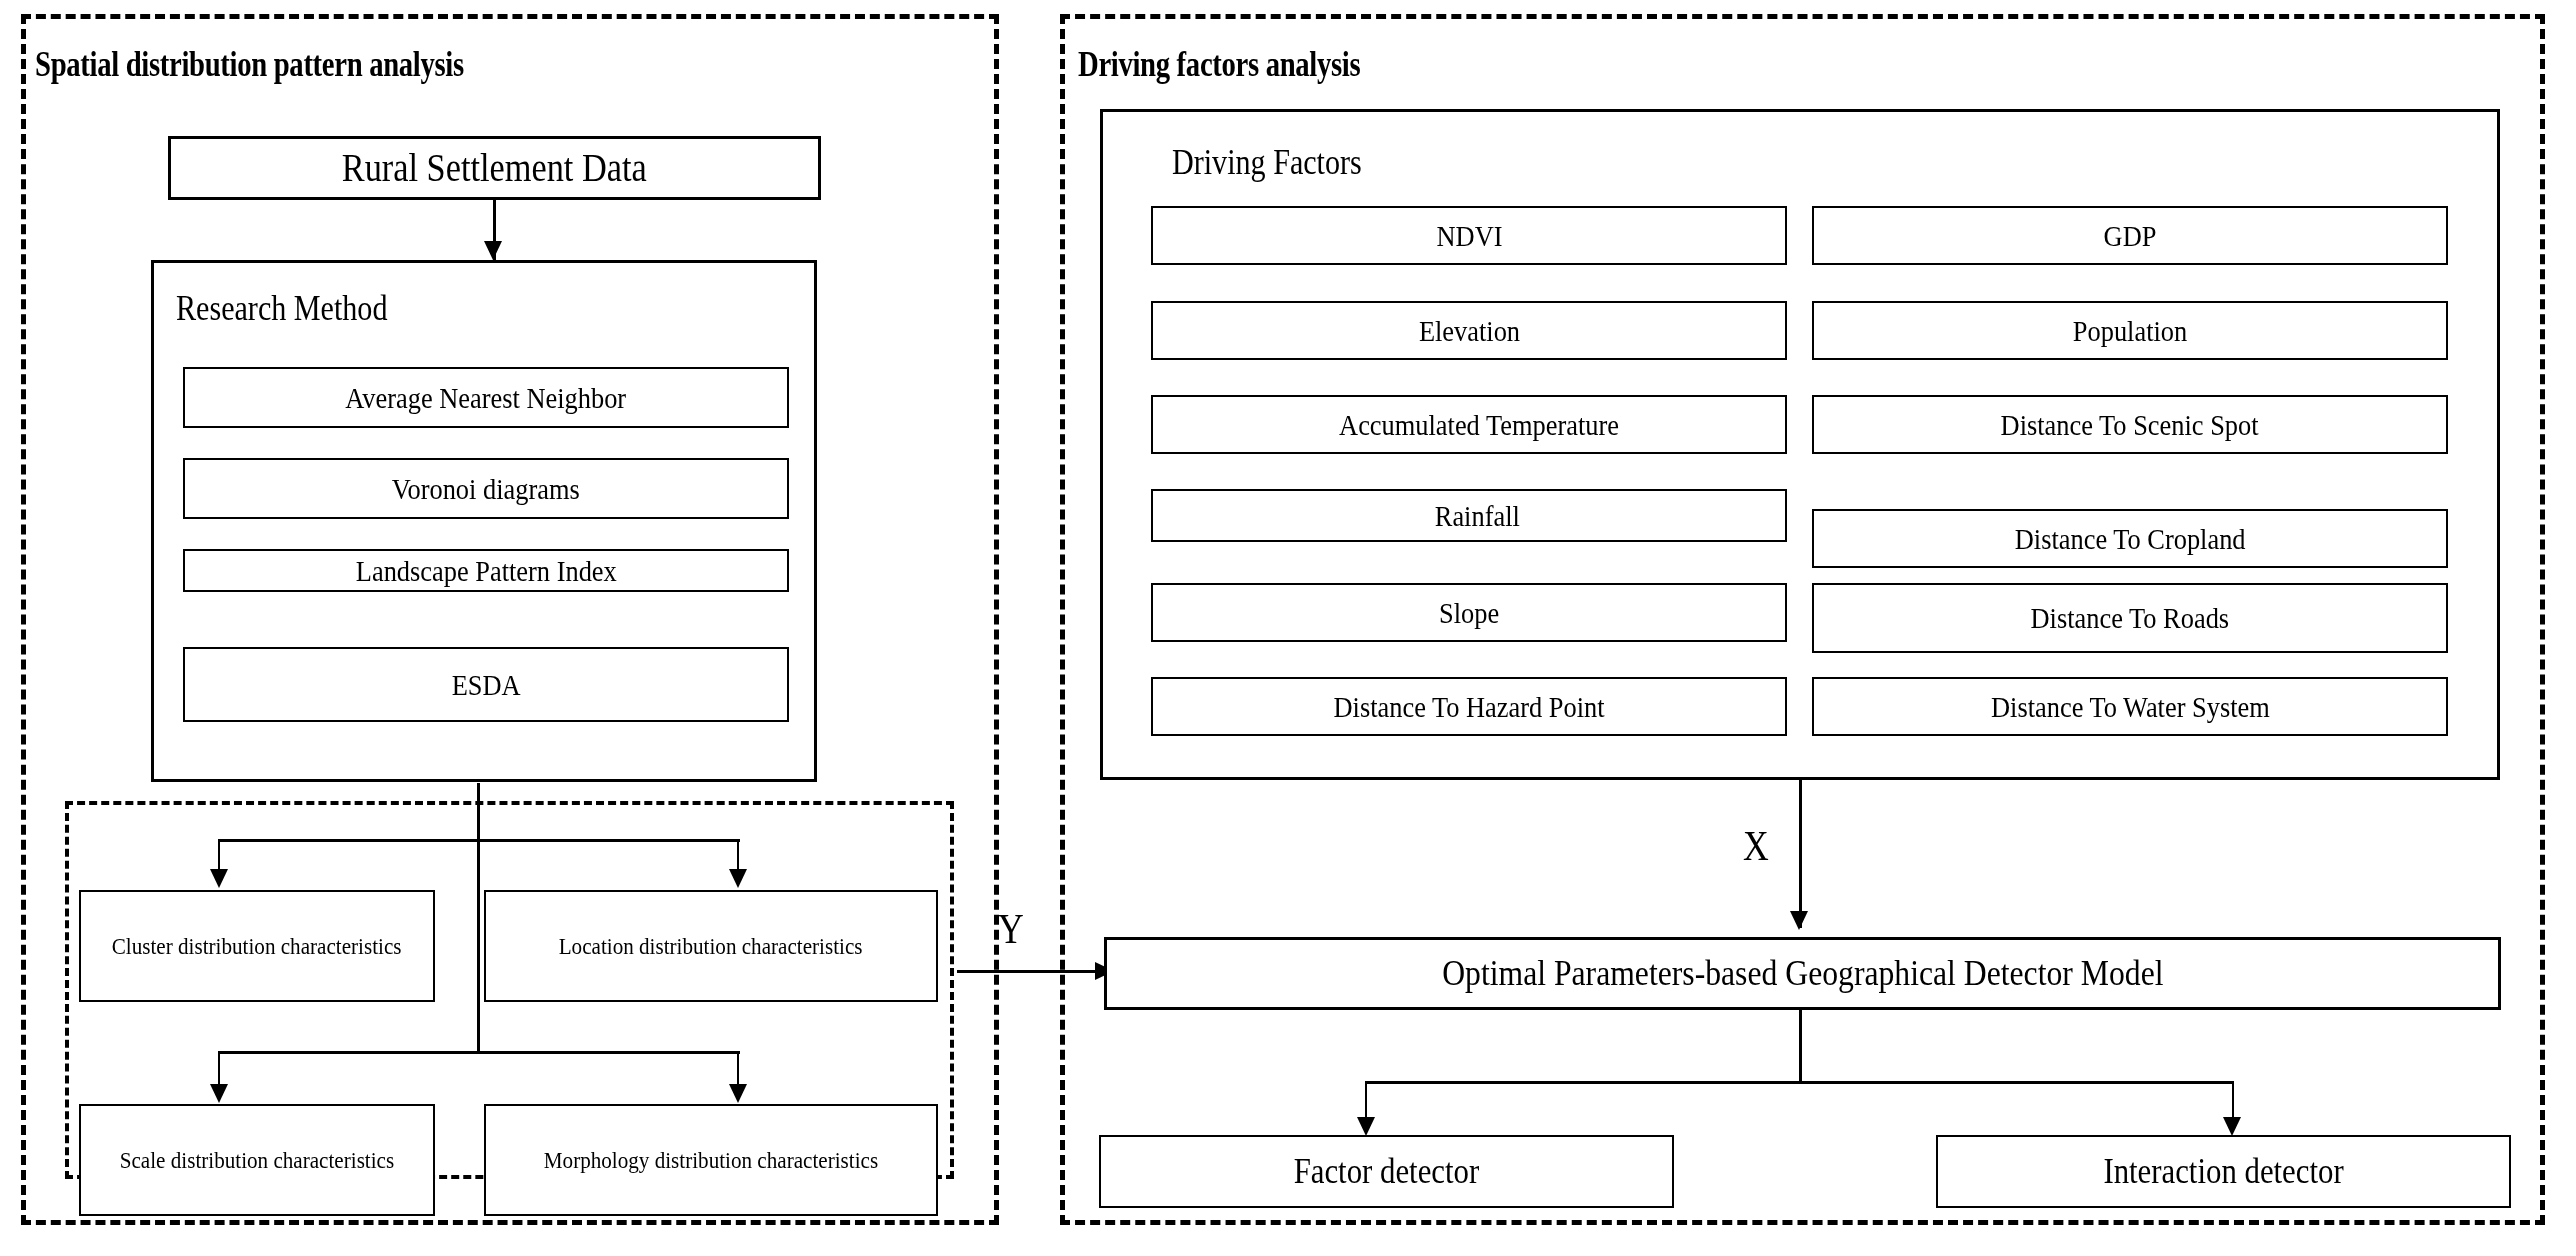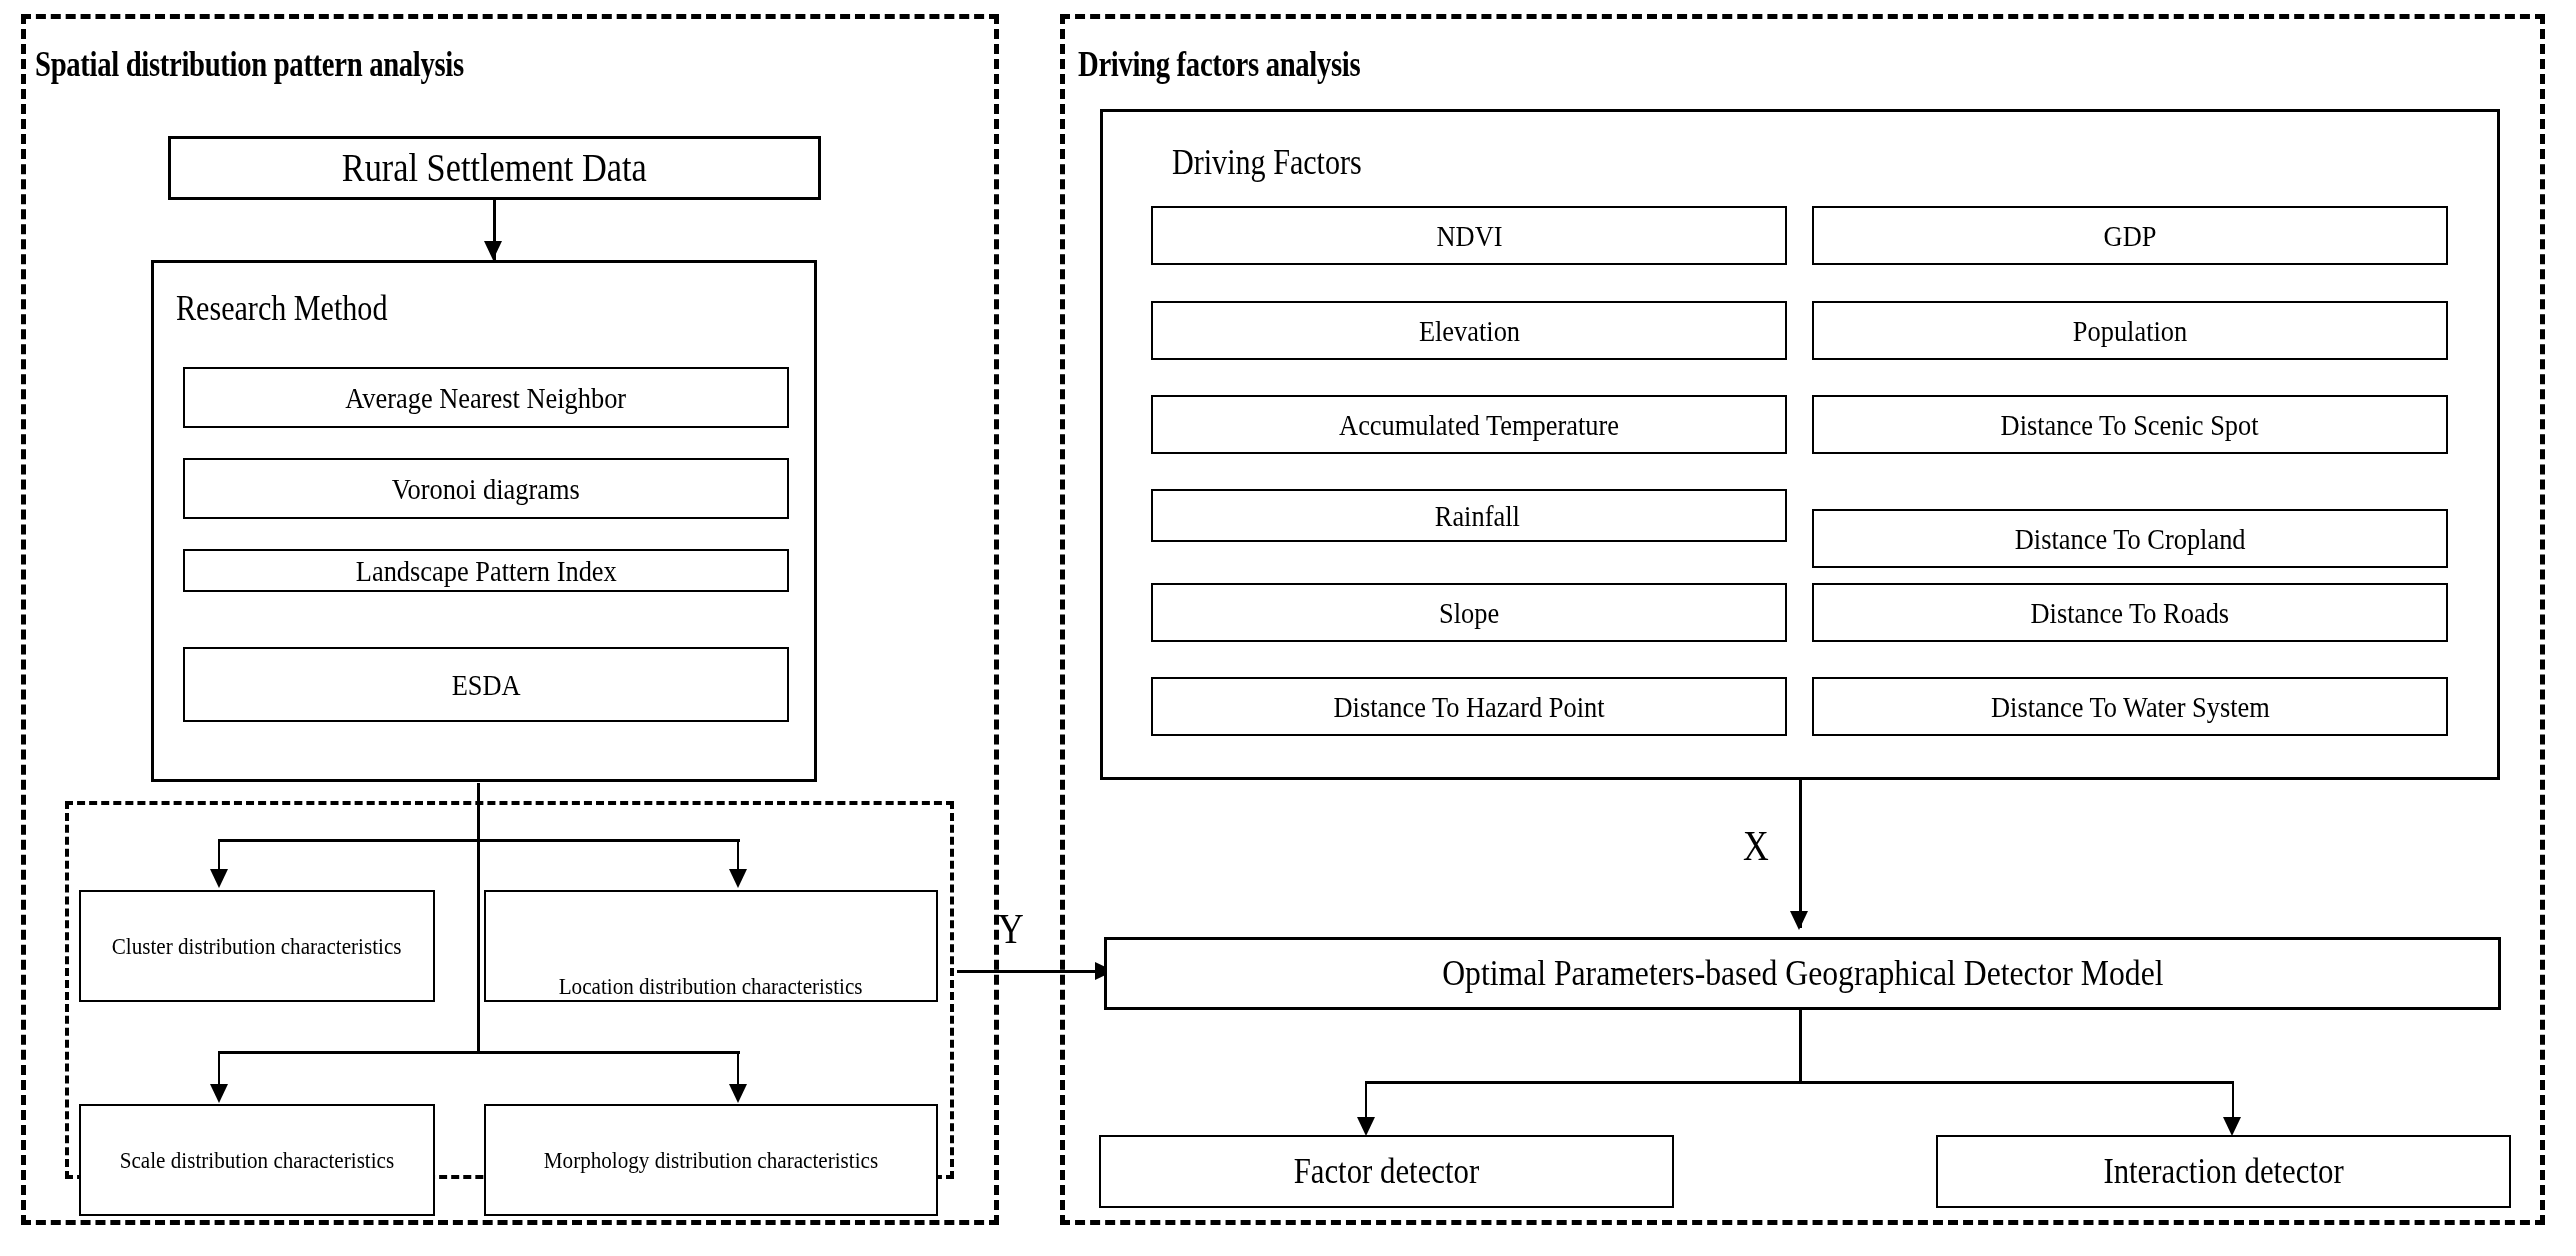--- a/index.html
+++ b/index.html
@@ -126,21 +126,21 @@
 
 <div class="hline t" style="left:218px;top:839px;width:522px;"></div>
 <div class="vline" style="left:218px;top:839px;height:39px;"></div>
 <div class="arrowdown" style="left:210px;top:869px;"></div>
 <div class="vline" style="left:737px;top:839px;height:39px;"></div>
 <div class="arrowdown" style="left:729px;top:869px;"></div>
 
 <div class="box multiline" style="left:79px;top:890px;width:356px;height:112px;font-size:24px;padding:0 9px;">
   <span class="txt">Cluster distribution characteristics</span>
 </div>
-<div class="box multiline" style="left:484px;top:890px;width:454px;height:112px;font-size:24px;padding:0 9px;align-items:flex-end;">
+<div class="box multiline" style="left:484px;top:890px;width:454px;height:112px;font-size:24px;padding:0 9px;">
   <span class="txt">Location distribution characteristics</span>
 </div>
 
 <div class="hline t" style="left:218px;top:1051px;width:522px;"></div>
 <div class="vline" style="left:218px;top:1051px;height:42px;"></div>
 <div class="arrowdown" style="left:210px;top:1084px;"></div>
 <div class="vline" style="left:737px;top:1051px;height:42px;"></div>
 <div class="arrowdown" style="left:729px;top:1084px;"></div>
 
 <div class="box multiline" style="left:79px;top:1104px;width:356px;height:112px;font-size:24px;padding:0 9px;">
@@ -185,21 +185,21 @@
 </div>
 <div class="box" style="left:1812px;top:301px;width:636px;height:59px;font-size:30px;">
   <span class="txt">Population</span>
 </div>
 <div class="box" style="left:1812px;top:395px;width:636px;height:59px;font-size:30px;">
   <span class="txt">Distance To Scenic Spot</span>
 </div>
 <div class="box" style="left:1812px;top:509px;width:636px;height:59px;font-size:30px;">
   <span class="txt">Distance To Cropland</span>
 </div>
-<div class="box" style="left:1812px;top:583px;width:636px;height:59px;font-size:30px;">
+<div class="box" style="left:1812px;top:583px;width:636px;height:70px;font-size:30px;">
   <span class="txt">Distance To Roads</span>
 </div>
 <div class="box" style="left:1812px;top:677px;width:636px;height:59px;font-size:30px;">
   <span class="txt">Distance To Water System</span>
 </div>
 
 <div class="vline t" style="left:1799px;top:780px;height:148px;"></div>
 <div class="arrowdown" style="left:1790px;top:911px;"></div>
 <div class="varlabel" style="left:1743px;top:825px;">X</div>
 

